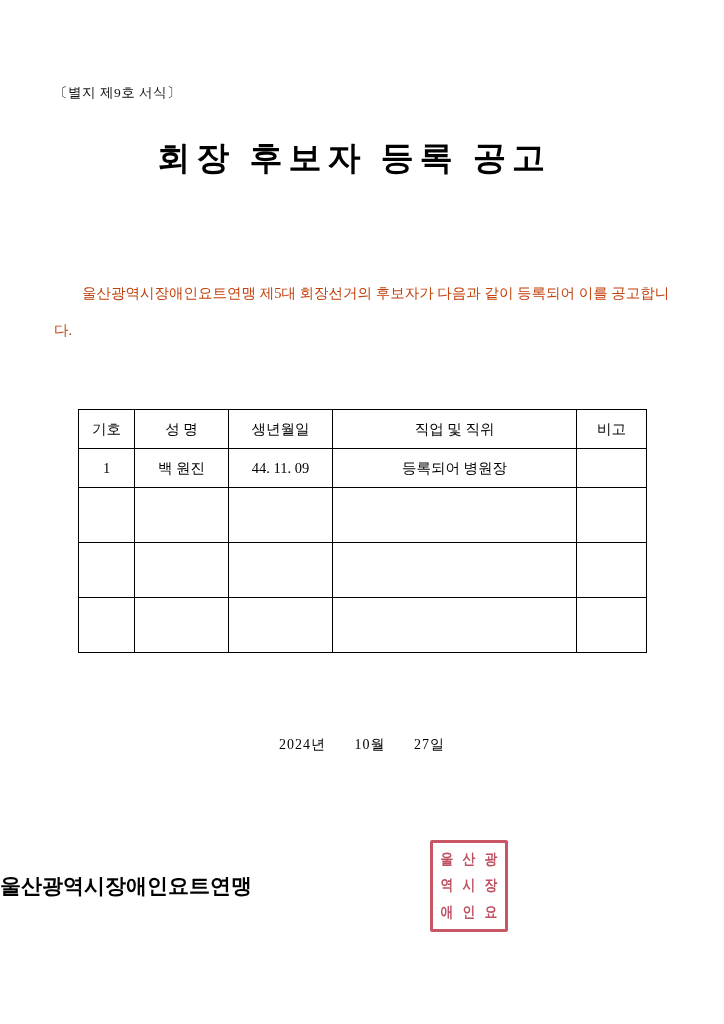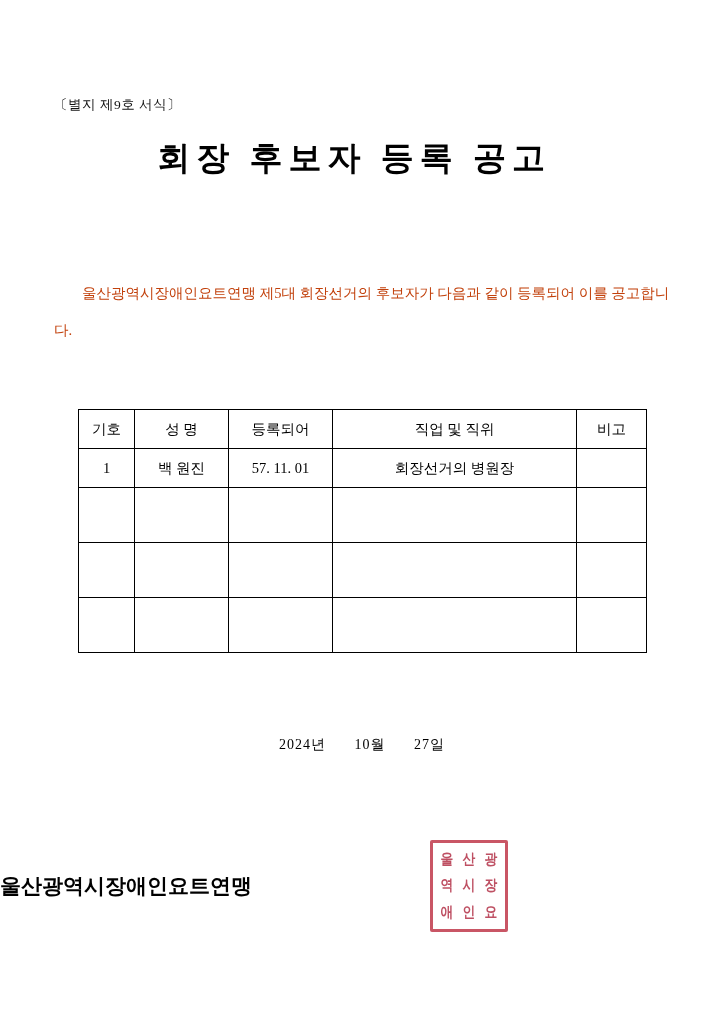--- a/index.html
+++ b/index.html
@@ -16,21 +16,21 @@
     overflow: hidden;
   }
   .page {
     position: absolute;
     inset: 0;
     background: #fff;
   }
   .form-ref {
     position: absolute;
     left: 54px;
-    top: 96px;
+    top: 84px;
     font-size: 13.5px;
     letter-spacing: 0.5px;
     color: #111;
     white-space: nowrap;
   }
   .doc-title {
     position: absolute;
     left: 0;
     right: 16px;
     top: 136px;
@@ -163,31 +163,31 @@
         <col class="c-num">
         <col class="c-name">
         <col class="c-birth">
         <col class="c-job">
         <col class="c-note">
       </colgroup>
       <thead>
         <tr>
           <th>기호</th>
           <th>성 명</th>
-          <th>등록되어</th>
+          <th>생년월일</th>
           <th>직업 및 직위</th>
           <th>비고</th>
         </tr>
       </thead>
       <tbody>
         <tr>
           <td>1</td>
           <td>백 원진</td>
-          <td>57. 11. 01</td>
-          <td>회장선거의 병원장</td>
+          <td>44. 11. 09</td>
+          <td>등록되어 병원장</td>
           <td></td>
         </tr>
         <tr>
           <td></td>
           <td></td>
           <td></td>
           <td></td>
           <td></td>
         </tr>
         <tr>

